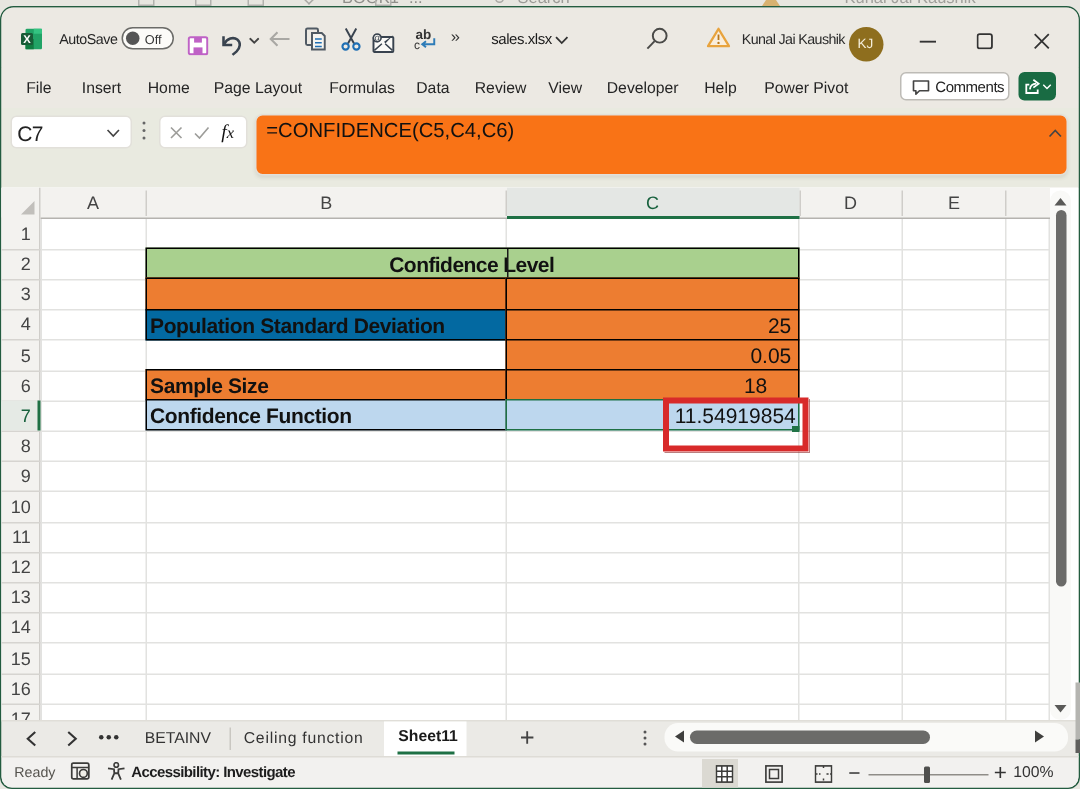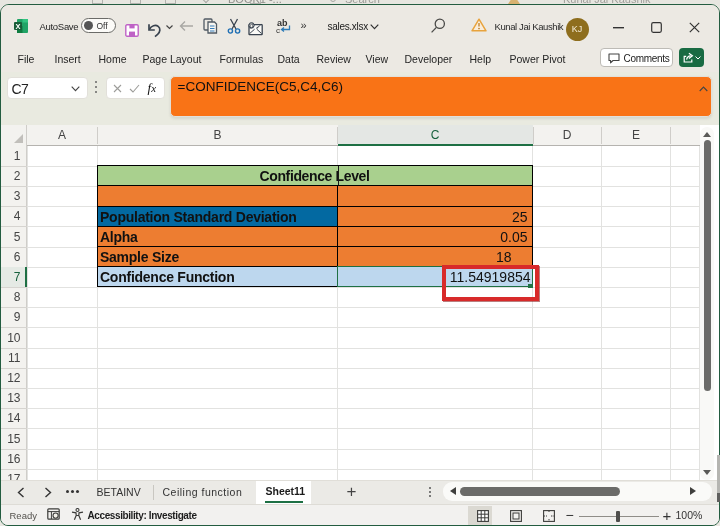--- a/index.html
+++ b/index.html
@@ -275,21 +275,20 @@
 
       <div class="abs" style="left:97px; top:40.7px; width:436px; height:21px; background:#a9d08e; border:1px solid #000; font-size:14px; font-weight:bold; color:#111; text-align:center; line-height:20px; letter-spacing:-0.37px;">Confidence Level</div>
       <div class="abs" style="left:338px; top:41.2px; width:1px; height:20px; background:#1a1a1a;"></div>
 
       <div class="abs" style="left:97px; top:60.9px; width:241px; height:21.2px; background:#ed7d31; border:1px solid #000;"></div>
       <div class="abs" style="left:337px; top:60.9px; width:196px; height:21.2px; background:#ed7d31; border:1px solid #000;"></div>
 
       <div class="abs" style="left:97px; top:81.1px; width:241px; height:21.2px; background:#0369a1; border:1px solid #000; font-size:14px; font-weight:bold; color:#111; line-height:21px; padding-left:2.5px; letter-spacing:-0.25px;">Population Standard Deviation</div>
       <div class="abs" style="left:337px; top:81.1px; width:196px; height:21.2px; background:#ed7d31; border:1px solid #000; font-size:14px; color:#111; line-height:21px; text-align:right; padding-right:4px;">25</div>
 
-      <div class="abs" style="left:97px; top:101.3px; width:241px; height:21.2px; background:#ed7d31; border:1px solid #000; font-size:14px; font-weight:bold; color:#111; line-height:21px; padding-left:2.5px; letter-spacing:-0.25px;">Alpha</div>
       <div class="abs" style="left:337px; top:101.3px; width:196px; height:21.2px; background:#ed7d31; border:1px solid #000; font-size:14px; color:#111; line-height:21px; text-align:right; padding-right:4px;">0.05</div>
 
       <div class="abs" style="left:97px; top:121.5px; width:241px; height:21.2px; background:#ed7d31; border:1px solid #000; font-size:14px; font-weight:bold; color:#111; line-height:21px; padding-left:2.5px; letter-spacing:-0.25px;">Sample Size</div>
       <div class="abs" style="left:337px; top:121.5px; width:196px; height:21.2px; background:#ed7d31; border:1px solid #000000; font-size:14px; color:#111; line-height:21px; text-align:right; padding-right:20px;">18</div>
 
       <div class="abs" style="left:97px; top:141.7px; width:241px; height:21.2px; background:#bdd7ee; border:1px solid #000; font-size:14px; font-weight:bold; color:#111; line-height:21px; padding-left:2.5px; letter-spacing:-0.25px;">Confidence Function</div>
       <div class="abs" style="left:337px; top:141.7px; width:196px; height:21.2px; background:#bdd7ee; font-size:14px; color:#111; line-height:20px; text-align:right; padding-right:1px; border:1.5px solid #1e7044;">11.54919854</div>
 
       <div class="abs" style="left:528.8px; top:159px; width:4.4px; height:4.4px; background:#217346;"></div>
 

